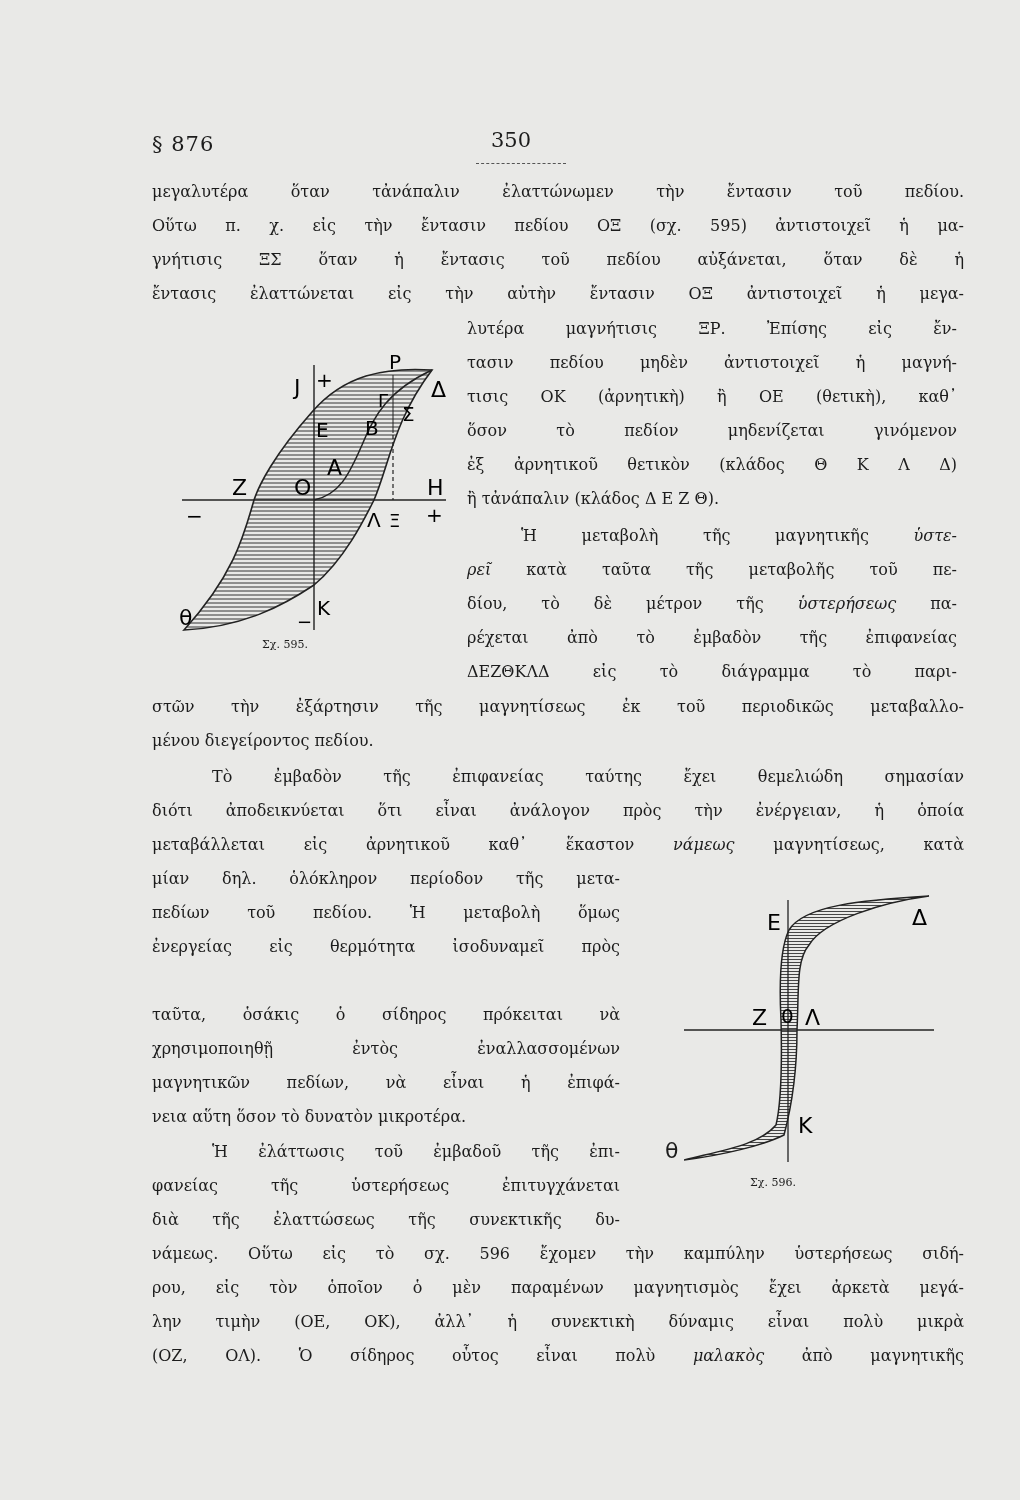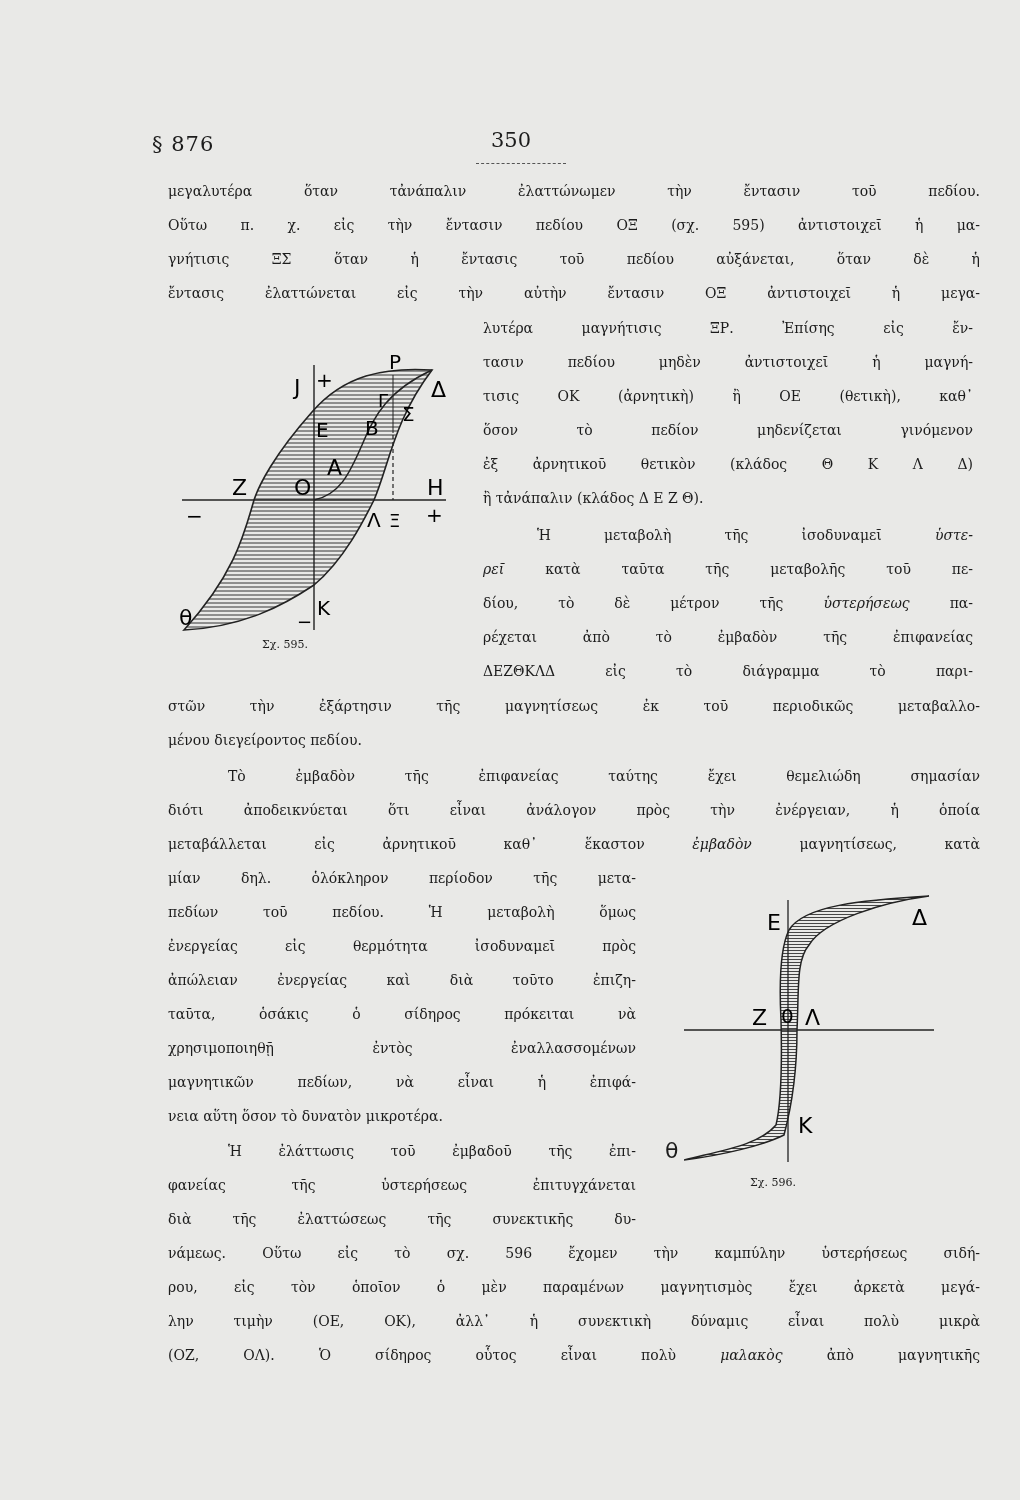--- a/index.html
+++ b/index.html
@@ -7,22 +7,22 @@
     width:1020px; height:1500px; position:relative; overflow:hidden;
     background:#e9e9e7;
     font-family:"DejaVu Serif", serif;
     color:#1c1c1c;
   }
   .page { position:absolute; left:4px; top:0; width:1020px; height:1120px;padding-left:20px; }
   .header-sec { position:absolute; left:148px; top:132px; font-size:21px; letter-spacing:1px; }
   .header-page { position:absolute; left:487px; top:128px; font-size:21px; }
   .header-rule { position:absolute; left:472px; top:163px; width:90px; border-top:1px dashed #555; }
   .line {
-    position:absolute; font-size:14px; white-space:nowrap; line-height:1;
-    text-align:justify; text-align-last:justify;margin-left:16px;
+    position:absolute; font-size:16px; white-space:nowrap; line-height:1;
+    text-align:justify; text-align-last:justify;
   }
   .line.last { text-align-last:left; }
   .full { left:148px; width:812px; }
   .right { left:463px; width:490px; }
   .left { left:148px; width:468px; }
   .indent-right { left:517px; width:436px; }
   .indent-full { left:208px; width:752px; }
   .indent-left { left:208px; width:408px; }
   i, .it { font-style:italic; }
   .fig { position:absolute; }
@@ -44,48 +44,47 @@
   <div class="line full" style="top:286px">ἔντασις ἐλαττώνεται εἰς τὴν αὐτὴν ἔντασιν ΟΞ ἀντιστοιχεῖ ἡ μεγα-</div>
 
   <div class="line right" style="top:321px">λυτέρα μαγνήτισις ΞΡ. Ἐπίσης εἰς ἔν-</div>
   <div class="line right" style="top:355px">τασιν πεδίου μηδὲν ἀντιστοιχεῖ ἡ μαγνή-</div>
   <div class="line right" style="top:389px">τισις ΟΚ (ἀρνητικὴ) ἢ ΟΕ (θετικὴ), καθ᾽</div>
   <div class="line right" style="top:423px">ὅσον τὸ πεδίον μηδενίζεται γινόμενον</div>
   <div class="line right" style="top:457px">ἐξ ἀρνητικοῦ θετικὸν (κλάδος Θ Κ Λ Δ)</div>
   <div class="line right last" style="top:491px">ἢ τἀνάπαλιν (κλάδος Δ Ε Ζ Θ).</div>
 
   <div class="line indent-right" style="top:528px">
-    <span>Ἡ μεταβολὴ τῆς ἰσοδυναμεῖ</span>
+    <span>Ἡ μεταβολὴ τῆς μαγνητικῆς</span>
     <i>ὑστε-</i>
   </div>
   <div class="line right" style="top:562px">
     <i>ρεῖ</i>
     <span>κατὰ ταῦτα τῆς μεταβολῆς τοῦ πε-</span>
   </div>
   <div class="line right" style="top:596px">
     <span>δίου, τὸ δὲ μέτρον τῆς</span>
     <i>ὑστερήσεως</i>
     <span>πα-</span>
   </div>
   <div class="line right" style="top:630px">ρέχεται ἀπὸ τὸ ἐμβαδὸν τῆς ἐπιφανείας</div>
   <div class="line right" style="top:664px">ΔΕΖΘΚΛΔ εἰς τὸ διάγραμμα τὸ παρι-</div>
 
   <div class="line full" style="top:699px">στῶν τὴν ἐξάρτησιν τῆς μαγνητίσεως ἐκ τοῦ περιοδικῶς μεταβαλλο-</div>
   <div class="line indent-full" style="top:769px">Τὸ ἐμβαδὸν τῆς ἐπιφανείας ταύτης ἔχει θεμελιώδη σημασίαν</div>
   <div class="line full last" style="top:733px">μένου διεγείροντος πεδίου.</div>
   <div class="line full" style="top:803px">διότι ἀποδεικνύεται ὅτι εἶναι ἀνάλογον πρὸς τὴν ἐνέργειαν, ἡ ὁποία</div>
   <div class="line full" style="top:837px">
     <span>μεταβάλλεται εἰς ἀρνητικοῦ καθ᾽ ἕκαστον</span>
-    <i>ἐμβαδὸν</i>
+    <i>νάμεως</i>
     <span>μαγνητίσεως, κατὰ</span>
   </div>
   <div class="line left" style="top:871px">μίαν δηλ. ὁλόκληρον περίοδον τῆς μετα-</div>
   <div class="line left" style="top:905px">πεδίων τοῦ πεδίου. Ἡ μεταβολὴ ὅμως</div>
   <div class="line left" style="top:939px">ἐνεργείας εἰς θερμότητα ἰσοδυναμεῖ πρὸς</div>
-  <div class="line left" style="top:973px">ἀπώλειαν ἐνεργείας καὶ διὰ τοῦτο ἐπιζη-</div>
   <div class="line left" style="top:1007px">ταῦτα, ὁσάκις ὁ σίδηρος πρόκειται νὰ</div>
   <div class="line left" style="top:1041px">χρησιμοποιηθῇ ἐντὸς ἐναλλασσομένων</div>
   <div class="line left" style="top:1075px">μαγνητικῶν πεδίων, νὰ εἶναι ἡ ἐπιφά-</div>
   <div class="line left last" style="top:1109px">νεια αὕτη ὅσον τὸ δυνατὸν μικροτέρα.</div>
   <div class="line indent-left" style="top:1144px">Ἡ ἐλάττωσις τοῦ ἐμβαδοῦ τῆς ἐπι-</div>
   <div class="line left" style="top:1178px">φανείας τῆς ὑστερήσεως ἐπιτυγχάνεται</div>
   <div class="line left" style="top:1212px">διὰ τῆς ἐλαττώσεως τῆς συνεκτικῆς δυ-</div>
   <div class="line full" style="top:1246px">νάμεως. Οὕτω εἰς τὸ σχ. 596 ἔχομεν τὴν καμπύλην ὑστερήσεως σιδή-</div>
   <div class="line full" style="top:1280px">ρου, εἰς τὸν ὁποῖον ὁ μὲν παραμένων μαγνητισμὸς ἔχει ἀρκετὰ μεγά-</div>
   <div class="line full" style="top:1314px">λην τιμὴν (ΟΕ, ΟΚ), ἀλλ᾽ ἡ συνεκτικὴ δύναμις εἶναι πολὺ μικρὰ</div>

